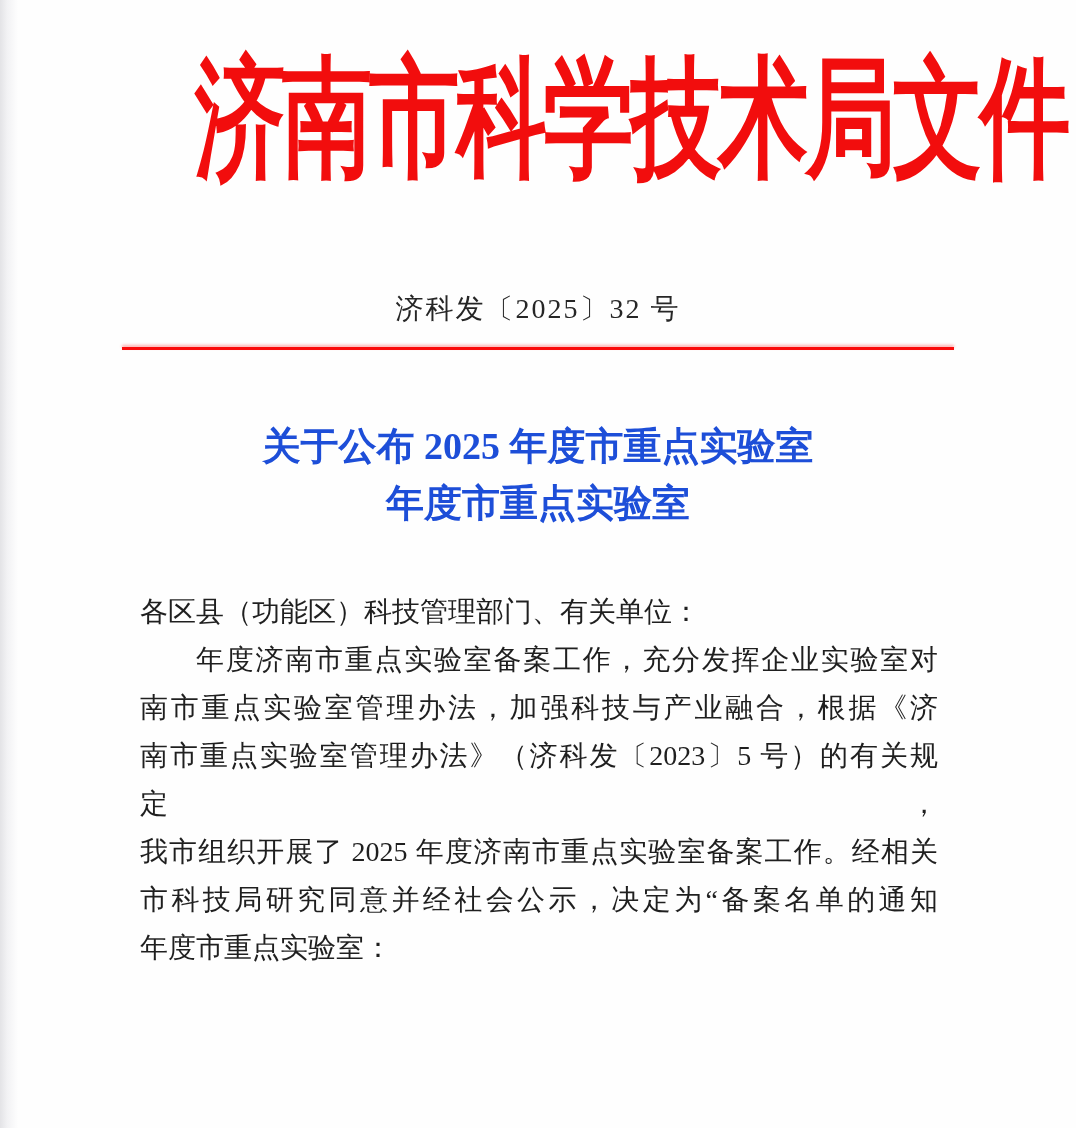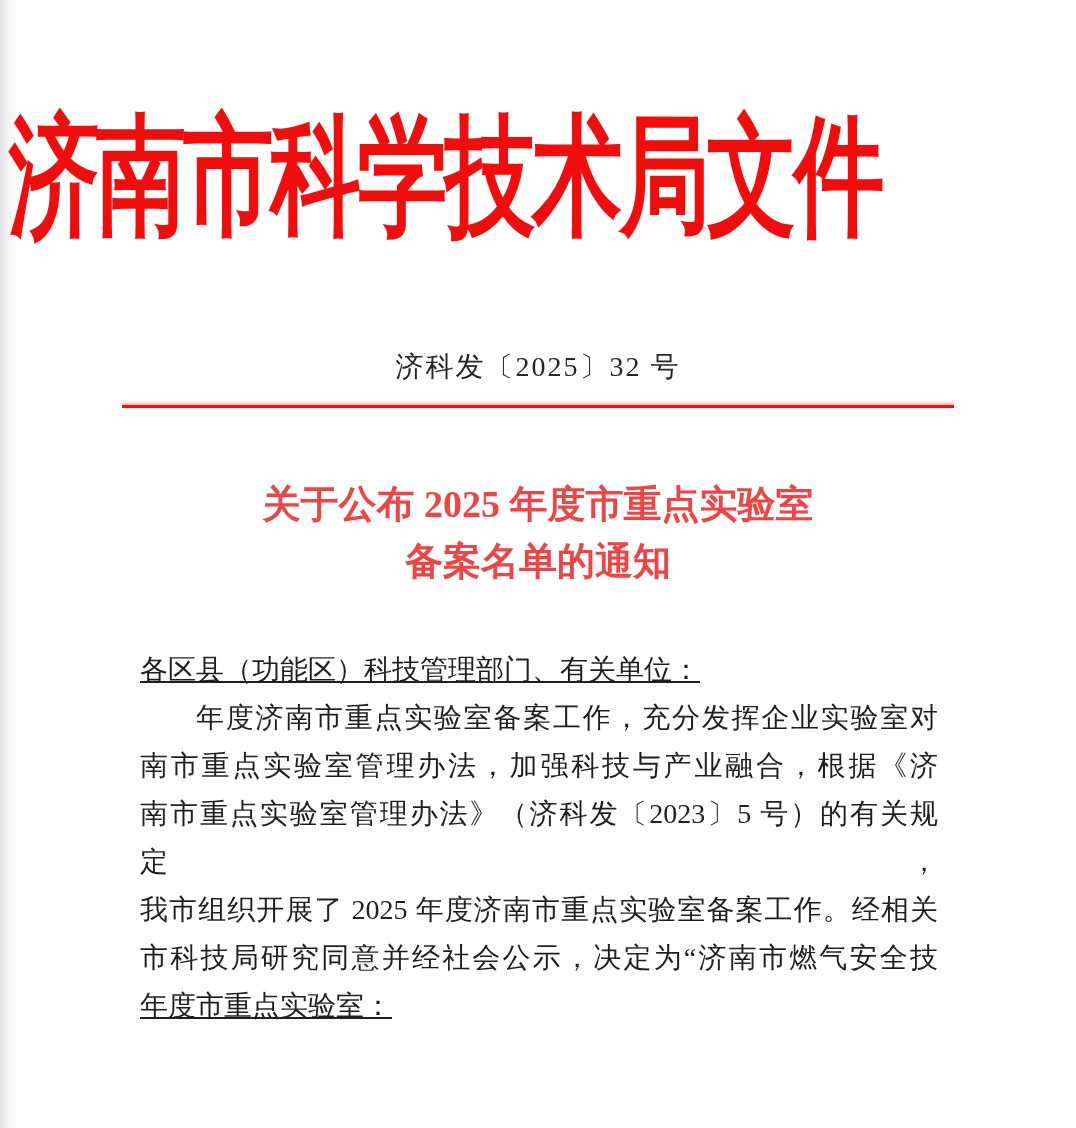--- a/index.html
+++ b/index.html
@@ -18,25 +18,25 @@
   
   .edge-shadow {
     position: absolute;
     left: 0; top: 0; bottom: 0;
     width: 18px;
     background: linear-gradient(to right, #e3e3e6 0%, #f2f2f4 40%, rgba(255,255,255,0) 100%);
     pointer-events: none;
   }
   
   .red-header {
-    margin-top: 106px;
+    margin-top: 48px;
     height: 142px;
     display: flex;
     align-items: center;
-    justify-content: flex-start;
+    justify-content: flex-end;
   }
   .red-header-text {
     display: inline-block;
     color: #f20d0d;
     font-weight: 700;
     font-size: 92px;
     letter-spacing: -3px;
     white-space: nowrap;
     transform: scale(0.98, 1.42);
     transform-origin: center center;
@@ -55,41 +55,40 @@
     margin: 21px auto 0 auto;
     width: 832px;
     height: 3px;
     background: #fa0a0a;
     box-shadow: 0 -2px 3px rgba(250, 70, 70, 0.45);
   }
   
   .title {
     margin-top: 68px;
     text-align: center;
-    color: #ef4444;
+    color: #1d4ed8;
     font-weight: 700;
     font-size: 38px;
     line-height: 57px;
   }
   
   .body-text {
     margin: 56px 0 0 140px;
     width: 798px;
     font-size: 28px;
     line-height: 48px;
     color: #1f1f1f;
   }
   .line {
     text-align: justify;
     text-align-last: justify;
   }
   .line.no-just {
     text-align: left;
     text-align-last: auto;
-    text-decoration: underline;
   }
   .line.indent {
     text-indent: 2em;
   }
 </style>
 </head>
 <body>
 
 <div class="page">
 
@@ -98,26 +97,26 @@
   <div class="red-header">
     <span class="red-header-text">济南市科学技术局文件</span>
   </div>
 
   <div class="doc-number">济科发〔2025〕32 号</div>
 
   <div class="red-line"></div>
 
   <div class="title">
     <div class="title-line">关于公布 2025 年度市重点实验室</div>
-    <div class="title-line">备案名单的通知</div>
+    <div class="title-line">年度市重点实验室</div>
   </div>
 
   <div class="body-text">
     <div class="line no-just">各区县（功能区）科技管理部门、有关单位：</div>
     <div class="line indent">年度济南市重点实验室备案工作，充分发挥企业实验室对</div>
     <div class="line">南市重点实验室管理办法，加强科技与产业融合，根据《济</div>
     <div class="line">南市重点实验室管理办法》（济科发〔2023〕5 号）的有关规定，</div>
     <div class="line">我市组织开展了 2025 年度济南市重点实验室备案工作。经相关</div>
-    <div class="line">市科技局研究同意并经社会公示，决定为“济南市燃气安全技</div>
+    <div class="line">市科技局研究同意并经社会公示，决定为“备案名单的通知</div>
     <div class="line no-just">年度市重点实验室：</div>
   </div>
 
 </div>
 
 </body></html>

